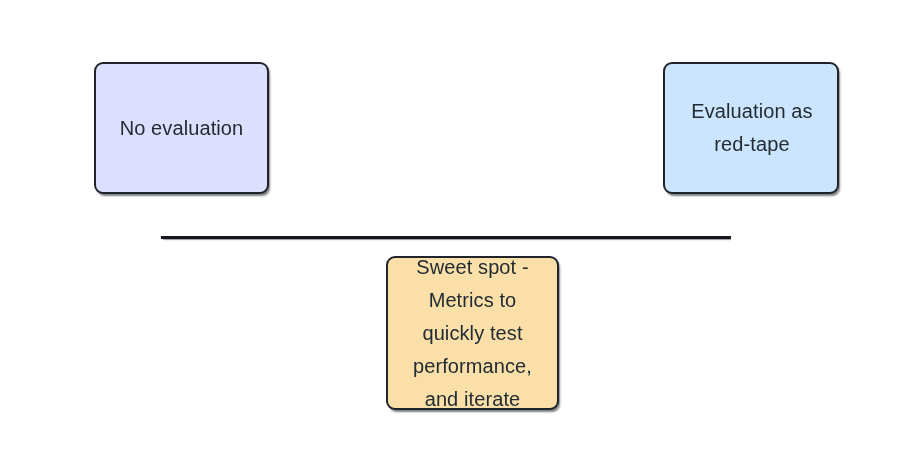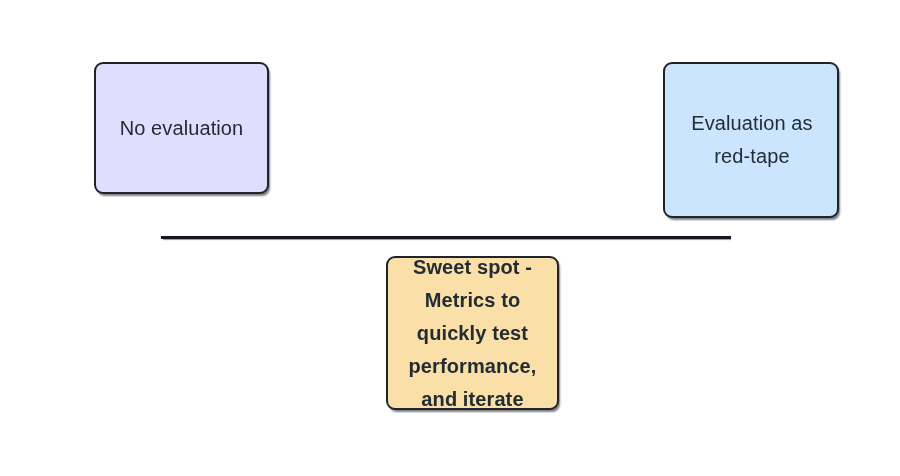--- a/index.html
+++ b/index.html
@@ -41,31 +41,30 @@
     top: 62px;
     width: 175px;
     height: 132px;
     background: #dedeff;
     margin-left: 30px;
   }
   #node-evaluation-red-tape {
     left: 663px;
     top: 62px;
     width: 176px;
-    height: 156px;
+    height: 132px;
     background: #cce5ff;
     padding-left: 8px;
   }
   #node-sweet-spot {
     left: 386px;
     top: 256px;
     width: 173px;
     height: 154px;
     background: #fadfa8;
-    font-weight: bold;
   }
   #spectrum-line {
     position: absolute;
     left: 161px;
     top: 236px;
     width: 570px;
     height: 3px;
     background: #15181f;
     box-shadow: 1px 2px 1px -1px rgba(20, 22, 30, 0.5);
   }

